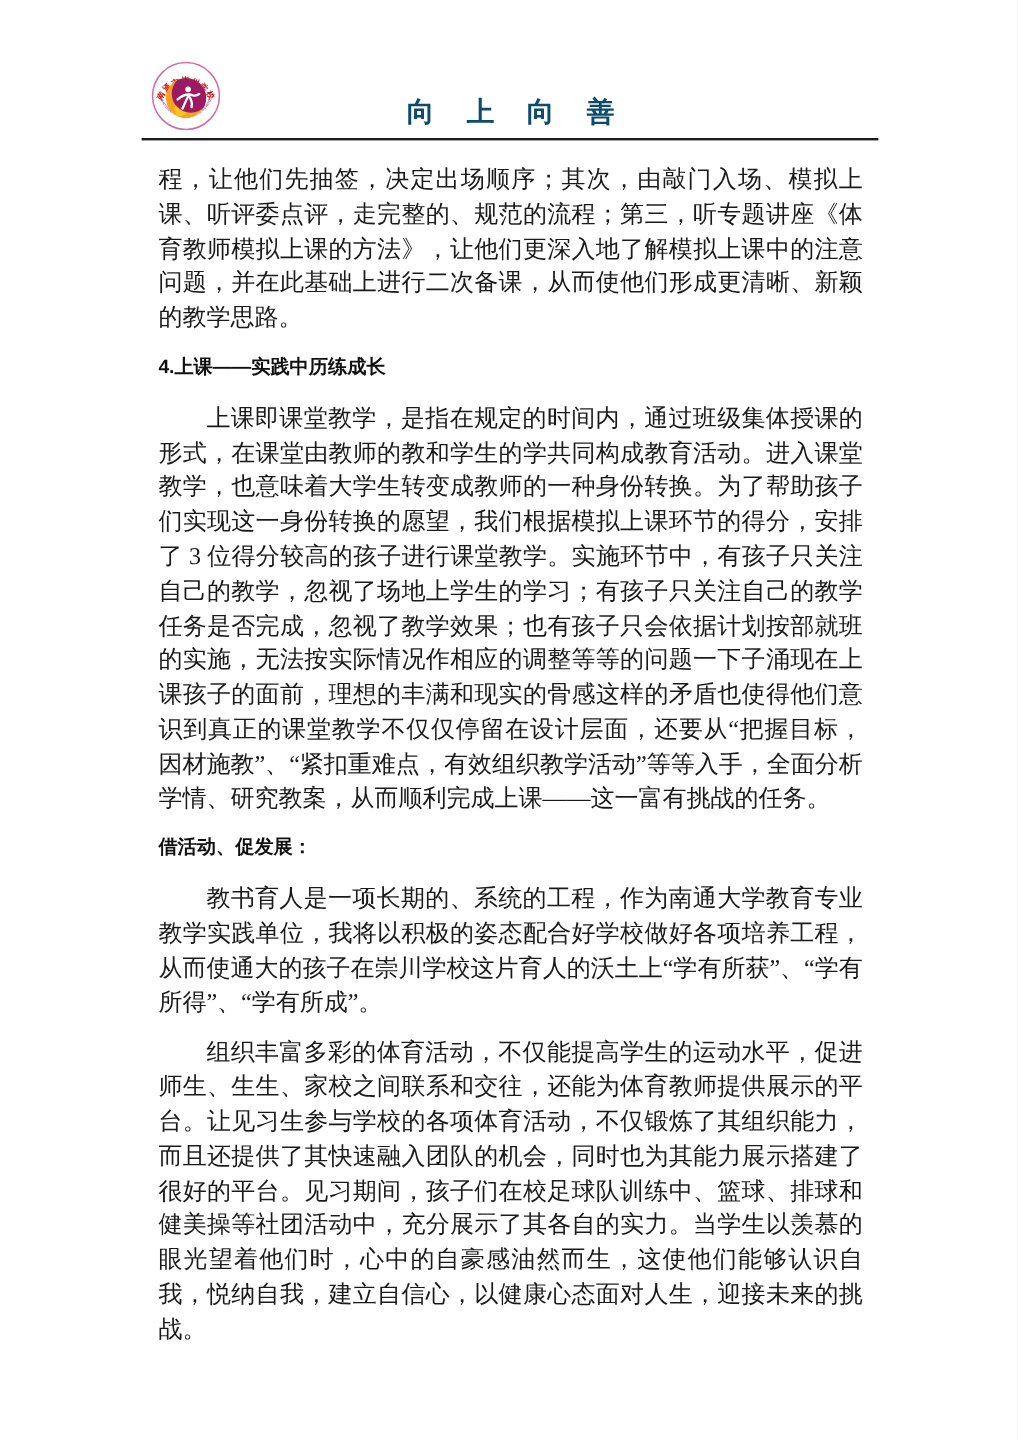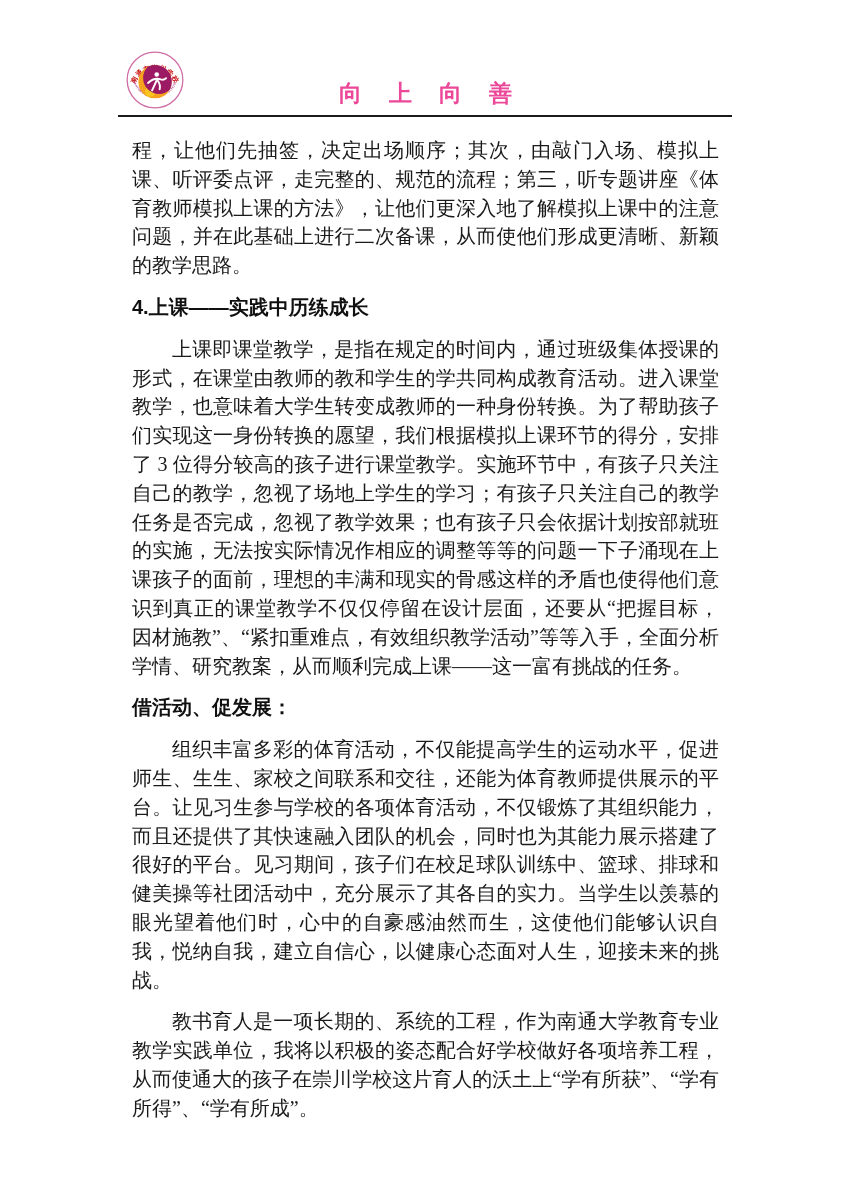--- a/index.html
+++ b/index.html
@@ -24,21 +24,21 @@
     position: absolute;
     left: 119px;
     top: 78px;
     width: 613px;
     text-align: center;
     font-family: "Liberation Sans", "DejaVu Sans", sans-serif;
     font-weight: bold;
     font-size: 23px;
     letter-spacing: 27px;
     text-indent: 27px;
-    color: #ec4899;
+    color: #0c4a6e;
     white-space: nowrap;
   }
   .masthead-rule {
     position: absolute;
     left: 118px;
     top: 115px;
     width: 614px;
     height: 0;
     border-top: 2px solid #1b1b1b;
   }
@@ -50,21 +50,21 @@
     font-size: 20px;
     line-height: 28.8px;
     text-align: justify;
   }
   .body-text p { margin: 13px; }
   .para-indent { text-indent: 2em; }
   .section-heading {
     margin: 0;
     font-family: "Liberation Sans", "DejaVu Sans", sans-serif;
     font-weight: bold;
-    font-size: 20px;
+    font-size: 16px;
     line-height: 28.8px;
     text-align: left;
     color: #101010;
   }
 </style>
 </head>
 <body>
 
 <div class="page">
 
@@ -98,17 +98,17 @@
 
   <div class="masthead-title">向上向善</div>
 
   <div class="masthead-rule"></div>
 
   <div class="body-text">
     <p class="para">程，让他们先抽签，决定出场顺序；其次，由敲门入场、模拟上课、听评委点评，走完整的、规范的流程；第三，听专题讲座《体育教师模拟上课的方法》，让他们更深入地了解模拟上课中的注意问题，并在此基础上进行二次备课，从而使他们形成更清晰、新颖的教学思路。</p>
     <p class="section-heading">4.上课——实践中历练成长</p>
     <p class="para para-indent">上课即课堂教学，是指在规定的时间内，通过班级集体授课的形式，在课堂由教师的教和学生的学共同构成教育活动。进入课堂教学，也意味着大学生转变成教师的一种身份转换。为了帮助孩子们实现这一身份转换的愿望，我们根据模拟上课环节的得分，安排了 3 位得分较高的孩子进行课堂教学。实施环节中，有孩子只关注自己的教学，忽视了场地上学生的学习；有孩子只关注自己的教学任务是否完成，忽视了教学效果；也有孩子只会依据计划按部就班的实施，无法按实际情况作相应的调整等等的问题一下子涌现在上课孩子的面前，理想的丰满和现实的骨感这样的矛盾也使得他们意识到真正的课堂教学不仅仅停留在设计层面，还要从“把握目标，因材施教”、“紧扣重难点，有效组织教学活动”等等入手，全面分析学情、研究教案，从而顺利完成上课——这一富有挑战的任务。</p>
     <p class="section-heading">借活动、促发展：</p>
+    <p class="para para-indent">教书育人是一项长期的、系统的工程，作为南通大学教育专业教学实践单位，我将以积极的姿态配合好学校做好各项培养工程，从而使通大的孩子在崇川学校这片育人的沃土上“学有所获”、“学有所得”、“学有所成”。</p>
     <p class="para para-indent">组织丰富多彩的体育活动，不仅能提高学生的运动水平，促进师生、生生、家校之间联系和交往，还能为体育教师提供展示的平台。让见习生参与学校的各项体育活动，不仅锻炼了其组织能力，而且还提供了其快速融入团队的机会，同时也为其能力展示搭建了很好的平台。见习期间，孩子们在校足球队训练中、篮球、排球和健美操等社团活动中，充分展示了其各自的实力。当学生以羡慕的眼光望着他们时，心中的自豪感油然而生，这使他们能够认识自我，悦纳自我，建立自信心，以健康心态面对人生，迎接未来的挑战。</p>
-    <p class="para para-indent">教书育人是一项长期的、系统的工程，作为南通大学教育专业教学实践单位，我将以积极的姿态配合好学校做好各项培养工程，从而使通大的孩子在崇川学校这片育人的沃土上“学有所获”、“学有所得”、“学有所成”。</p>
   </div>
 
 </div>
 
 </body></html>

